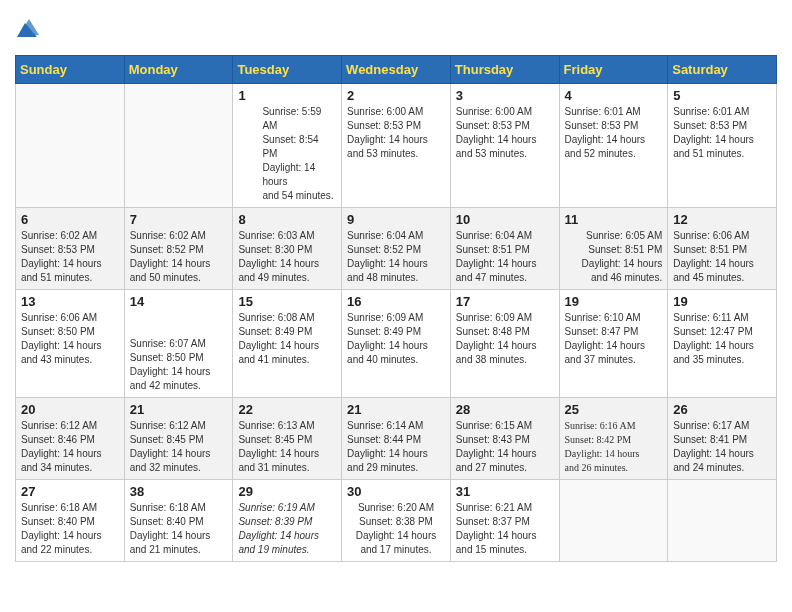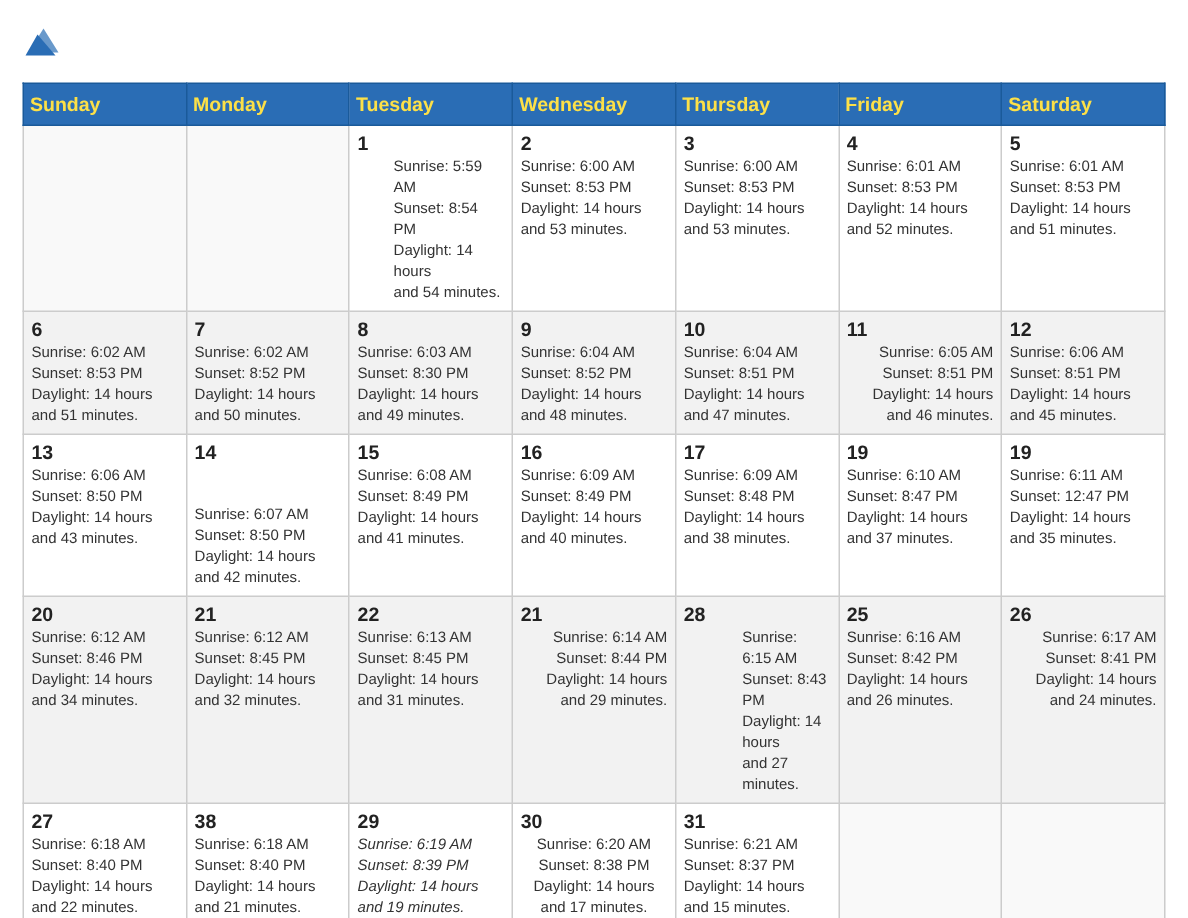--- a/index.html
+++ b/index.html
@@ -290,42 +290,42 @@
         </td>
         <td>
           <span class="day-num">22</span>
           <div class="day-info" style="white-space: pre-line;">Sunrise: 6:13 AM
 Sunset: 8:45 PM
 Daylight: 14 hours
 and 31 minutes.</div>
         </td>
         <td>
           <span class="day-num">21</span>
-          <div class="day-info" style="white-space: pre-line; text-align: right;">Sunrise: 6:14 AM
+          <div class="day-info" style="white-space: pre-line;">Sunrise: 6:14 AM
 Sunset: 8:44 PM
 Daylight: 14 hours
 and 29 minutes.</div>
         </td>
         <td>
           <span class="day-num">28</span>
-          <div class="day-info" style="white-space: pre-line; margin-left: 39px;">Sunrise: 6:15 AM
+          <div class="day-info" style="white-space: pre-line;">Sunrise: 6:15 AM
 Sunset: 8:43 PM
 Daylight: 14 hours
 and 27 minutes.</div>
         </td>
         <td>
           <span class="day-num">25</span>
-          <div class="day-info" style="white-space: pre-line;">Sunrise: 6:16 AM
+          <div class="day-info" style="white-space: pre-line; font-family: Liberation Serif, serif;">Sunrise: 6:16 AM
 Sunset: 8:42 PM
 Daylight: 14 hours
 and 26 minutes.</div>
         </td>
         <td>
           <span class="day-num">26</span>
-          <div class="day-info" style="white-space: pre-line; text-align: right;">Sunrise: 6:17 AM
+          <div class="day-info" style="white-space: pre-line;">Sunrise: 6:17 AM
 Sunset: 8:41 PM
 Daylight: 14 hours
 and 24 minutes.</div>
         </td>
       </tr>
       <tr>
         <td>
           <span class="day-num">27</span>
           <div class="day-info" style="white-space: pre-line;">Sunrise: 6:18 AM
 Sunset: 8:40 PM

